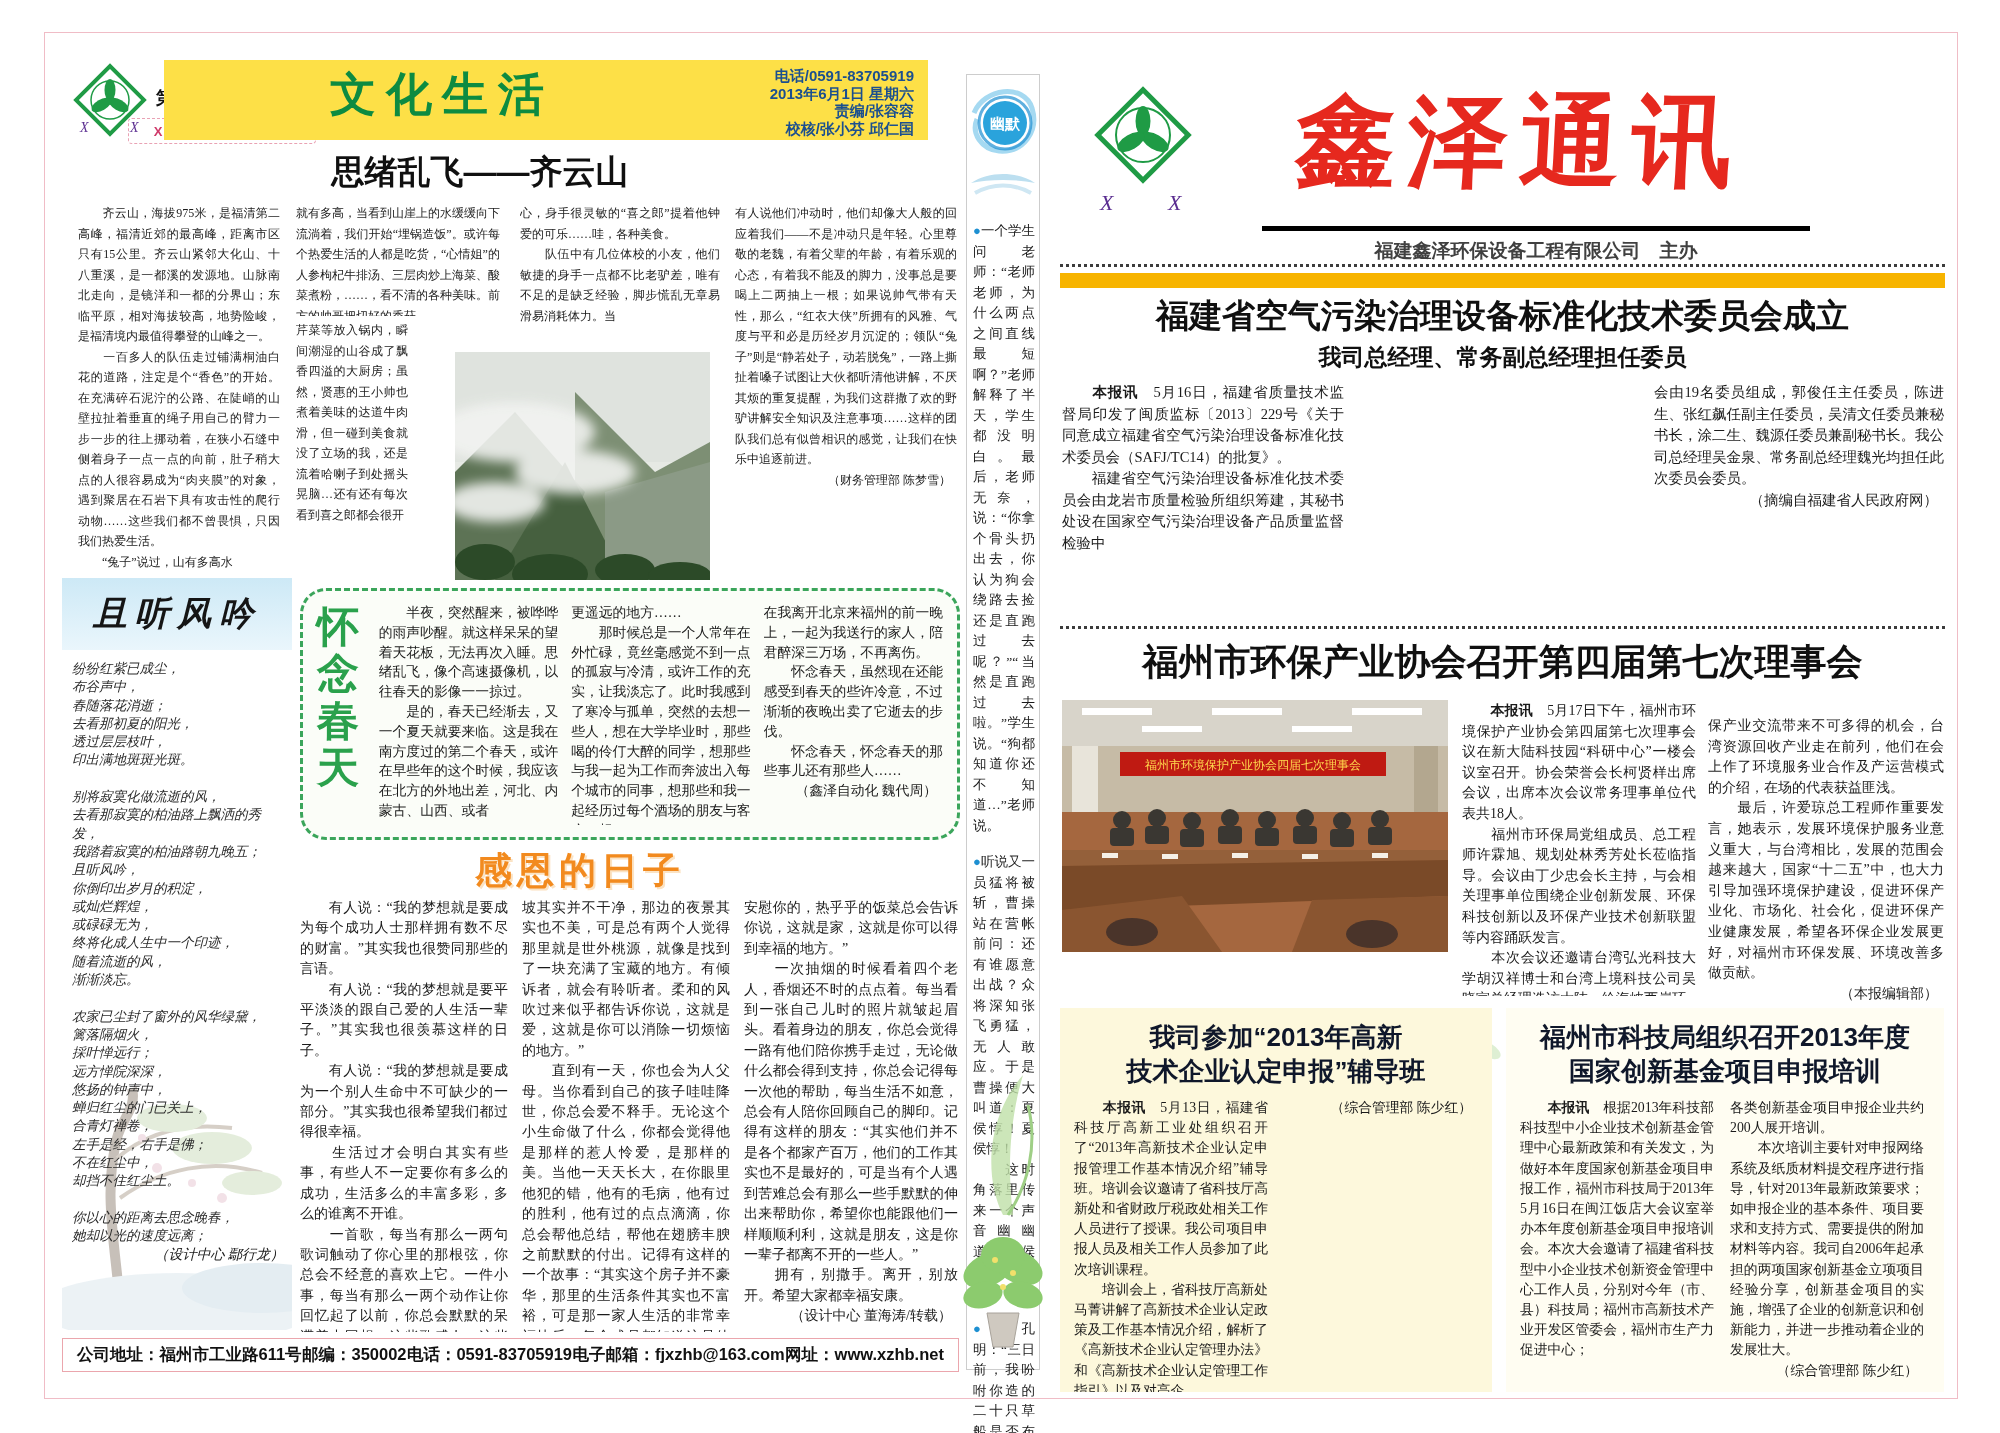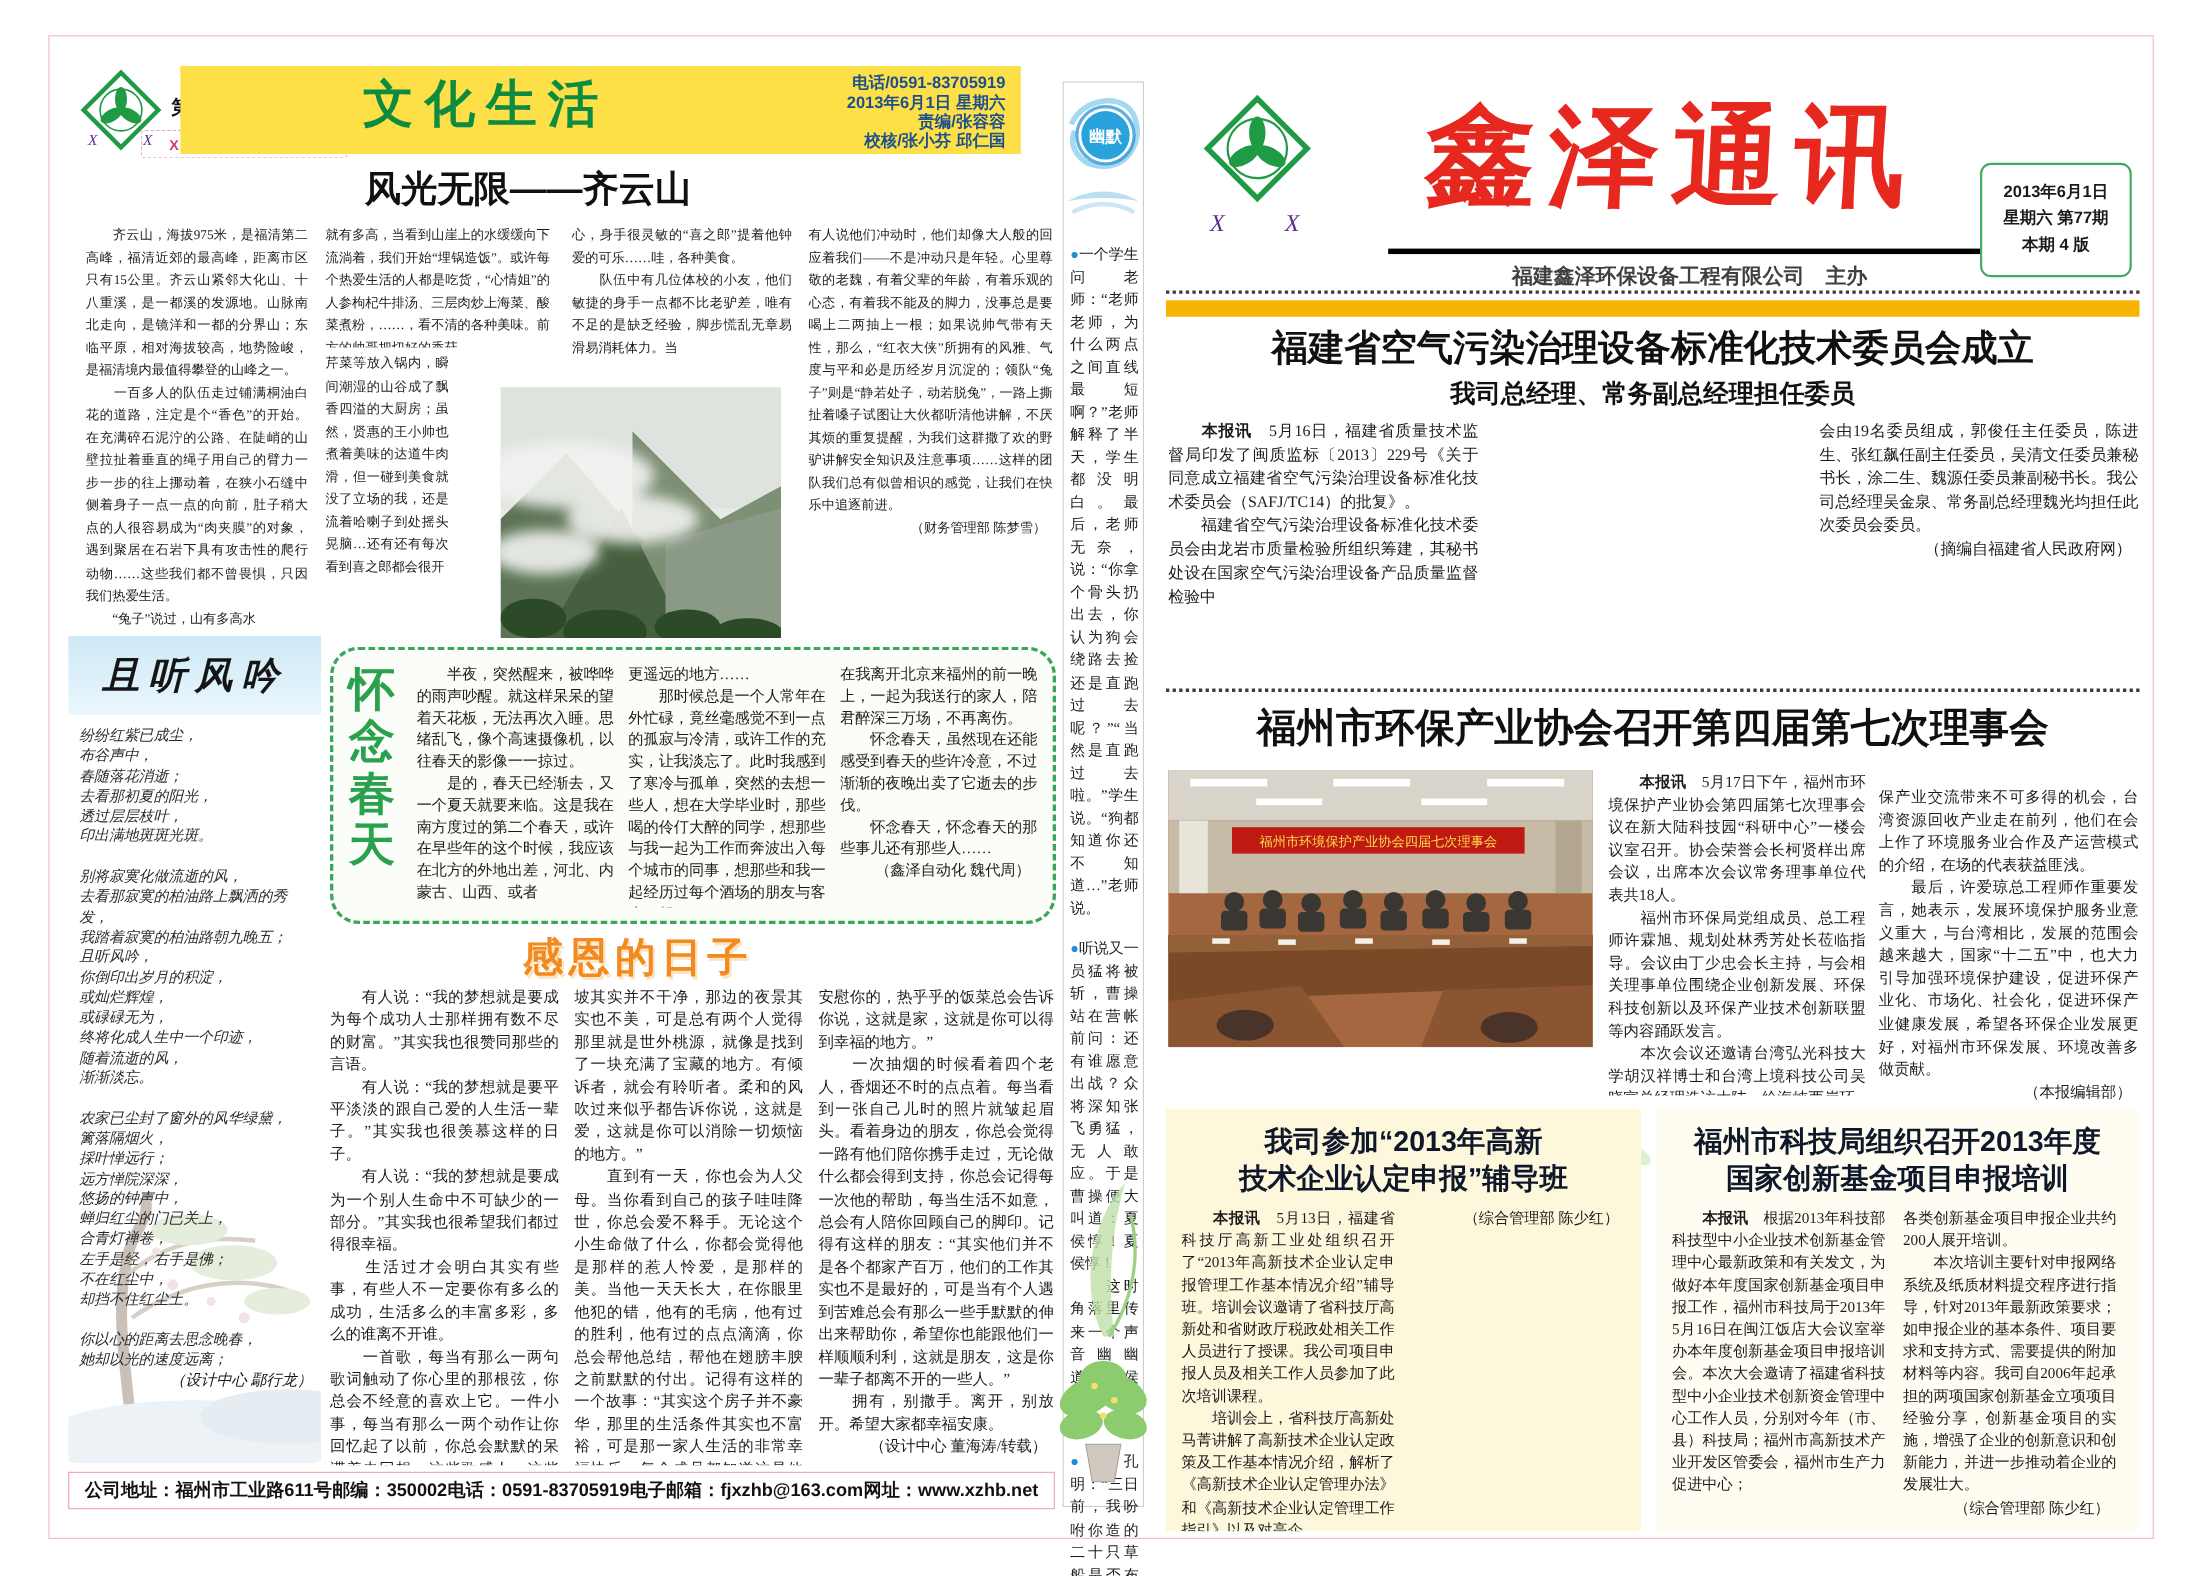--- a/index.html
+++ b/index.html
@@ -89,21 +89,21 @@
   <div class="romanized">XIN ZE TONG XUN</div>
 
   <div class="band">
     <div class="band-info">电话/0591-83705919
 2013年6月1日  星期六
 责编/张容容
 校核/张小芬 邱仁国</div>
   </div>
   <div class="section-title sans">文化生活</div>
 
-  <div class="h-title" style="left:210px;top:150px;width:540px;font-size:33px;">风光无限——齐云山</div>
+  <div class="h-title" style="left:210px;top:150px;width:540px;font-size:33px;">思绪乱飞——齐云山</div>
   <div class="col prewrap" style="left:78px;top:203px;width:202px;height:378px;">　　齐云山，海拔975米，是福清第二高峰，福清近郊的最高峰，距离市区只有15公里。齐云山紧邻大化山、十八重溪，是一都溪的发源地。山脉南北走向，是镜洋和一都的分界山；东临平原，相对海拔较高，地势险峻，是福清境内最值得攀登的山峰之一。
 　　一百多人的队伍走过铺满桐油白花的道路，注定是个“香色”的开始。在充满碎石泥泞的公路、在陡峭的山壁拉扯着垂直的绳子用自己的臂力一步一步的往上挪动着，在狭小石缝中侧着身子一点一点的向前，肚子稍大点的人很容易成为“肉夹膜”的对象，遇到聚居在石岩下具有攻击性的爬行动物……这些我们都不曾畏惧，只因我们热爱生活。
 　　“兔子”说过，山有多高水</div>
   <div class="col prewrap" style="left:296px;top:203px;width:204px;height:113px;">就有多高，当看到山崖上的水缓缓向下流淌着，我们开始“埋锅造饭”。或许每个热爱生活的人都是吃货，“心情姐”的人参枸杞牛排汤、三层肉炒上海菜、酸菜煮粉，……，看不清的各种美味。前方的帅哥把切好的香菇、</div>
   <div class="col prewrap" style="left:296px;top:320px;width:112px;height:261px;">芹菜等放入锅内，瞬间潮湿的山谷成了飘香四溢的大厨房；虽然，贤惠的王小帅也煮着美味的达道牛肉滑，但一碰到美食就没了立场的我，还是流着哈喇子到处摇头晃脑…还有还有每次看到喜之郎都会很开</div>
   <div class="col prewrap" style="left:520px;top:203px;width:200px;height:146px;">心，身手很灵敏的“喜之郎”提着他钟爱的可乐……哇，各种美食。
 　　队伍中有几位体校的小友，他们敏捷的身手一点都不比老驴差，唯有不足的是缺乏经验，脚步慌乱无章易滑易消耗体力。当</div>
   <svg class="abs" style="left:455px;top:352px;" width="255" height="228" viewBox="0 0 255 228">
     <defs>
         <filter id="fog">
@@ -267,23 +267,20 @@
       <ellipse cx="55" cy="41" rx="7.5" ry="15"></ellipse>
       <ellipse cx="55" cy="41" rx="7.5" ry="15" transform="rotate(120 55 55)"></ellipse>
       <ellipse cx="55" cy="41" rx="7.5" ry="15" transform="rotate(240 55 55)"></ellipse>
     </g>
     <text x="12" y="130" font-size="22" font-style="italic" font-family="serif" fill="#5b2e91">X</text>
     <text x="80" y="130" font-size="22" font-style="italic" font-family="serif" fill="#5b2e91">X</text>
   </svg>
   <div class="masthead">鑫泽通讯</div>
   <div class="mast-line"></div>
   <div class="publisher">福建鑫泽环保设备工程有限公司　主办</div>
-  <div class="datebox">2013年6月1日
-星期六 第77期
-本期 4 版</div>
   <div class="dotted" style="top:264px;"></div>
   <div class="amber"></div>
 
   <div class="h-title" style="left:1060px;top:294px;width:885px;font-size:33px;">福建省空气污染治理设备标准化技术委员会成立</div>
   <div class="h-title" style="left:1060px;top:342px;width:885px;font-size:23px;font-weight:700;">我司总经理、常务副总经理担任委员</div>
   <div class="col" style="left:1062px;top:382px;width:282px;height:232px;font-size:14.5px;line-height:21.5px;">
     <b class="lead">　　本报讯</b><span class="prewrap">　5月16日，福建省质量技术监督局印发了闽质监标〔2013〕229号《关于同意成立福建省空气污染治理设备标准化技术委员会（SAFJ/TC14）的批复》。
 　　福建省空气污染治理设备标准化技术委员会由龙岩市质量检验所组织筹建，其秘书处设在国家空气污染治理设备产品质量监督检验中</span>
   </div>
   <div class="col" style="left:1654px;top:382px;width:290px;height:232px;font-size:14.5px;line-height:21.5px;">

